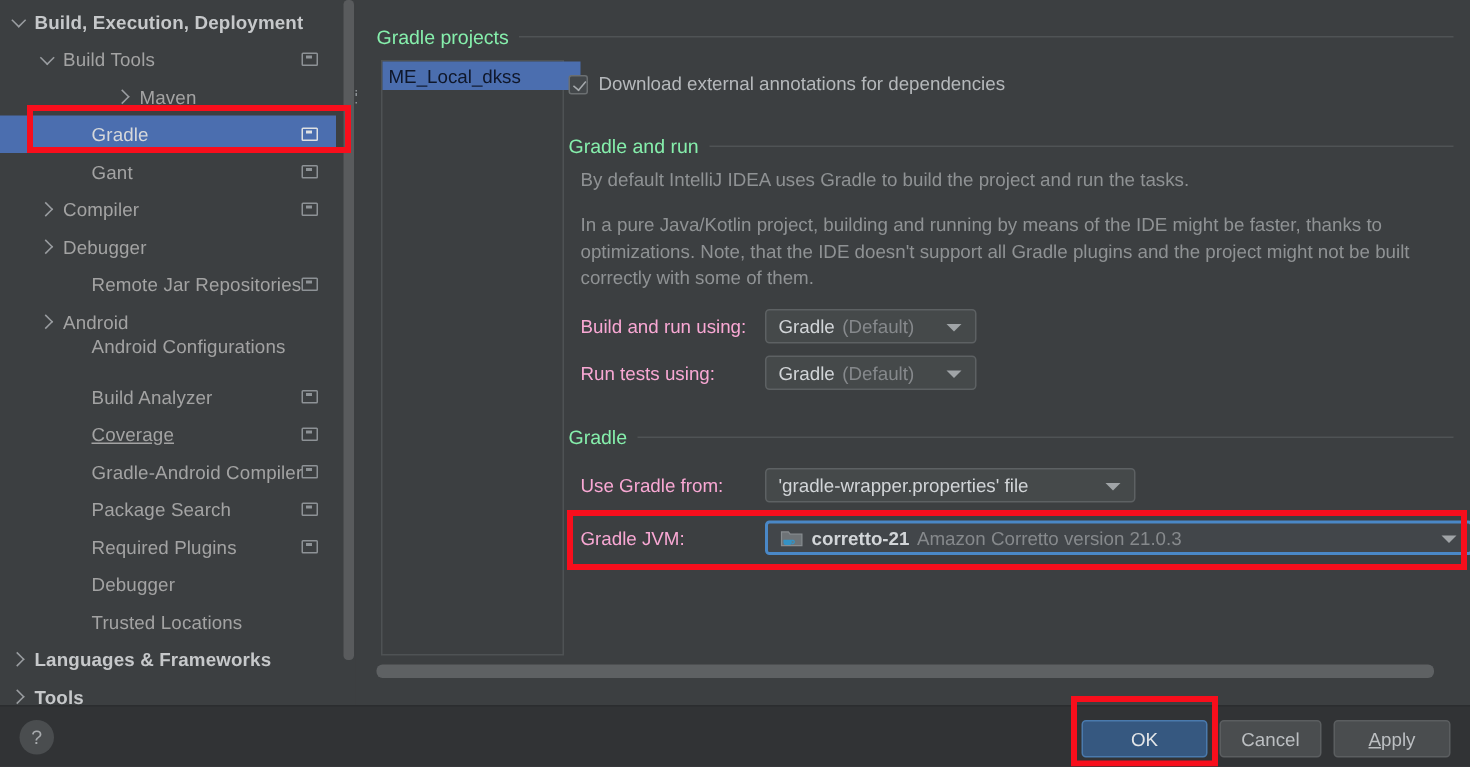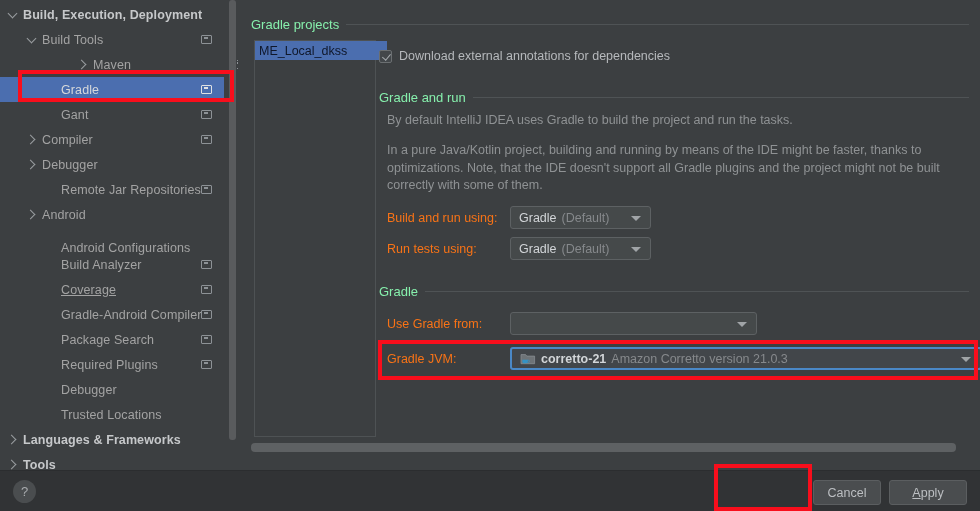--- a/index.html
+++ b/index.html
@@ -238,21 +238,21 @@
 
   
   .field-row {
     position: absolute;
     display: flex;
     align-items: center;
     white-space: nowrap;
   }
   .field-label {
     font-size: 12.5px;
-    color: #f97316;
+    color: #f9a8d4;
   }
   .combo {
     position: relative;
     height: 23px;
     background: #45494a;
     border: 1px solid #5d6163;
     border-radius: 3px;
     box-sizing: border-box;
     display: flex;
     align-items: center;
@@ -423,21 +423,21 @@
             <span class="tlabel" style="position: absolute; left: 42px;">Debugger</span>
           </div>
           <div class="tree-item" style="top: 177px;">
             <span class="tlabel" style="position: absolute; left: 61px;">Remote Jar Repositories</span>
             <span class="badge"></span>
           </div>
           <div class="tree-item" style="top: 202px;">
             <span class="arrow closed" style="position: absolute; left: 25px;"></span>
             <span class="tlabel" style="position: absolute; left: 42px;">Android</span>
           </div>
-          <div class="tree-item" style="top: 235px; padding-left: 44px;">
+          <div class="tree-item" style="top: 218px; padding-left: 44px;">
             <span class="tlabel" style="position: absolute; left: 61px;">Android Configurations</span>
           </div>
           <div class="tree-item" style="top: 252px;">
             <span class="tlabel" style="position: absolute; left: 61px;">Build Analyzer</span>
             <span class="badge"></span>
           </div>
           <div class="tree-item" style="top: 277px;">
             <span class="tlabel" style="position: absolute; left: 61px; text-decoration: underline;">Coverage</span>
             <span class="badge"></span>
           </div>
@@ -518,20 +518,21 @@
       </div>
 
       <div class="section-title-row" style="left:141px; top:284px; width:590px;">
         <span class="stitle">Gradle</span>
         <span class="sline"></span>
       </div>
 
       <div class="field-row" style="left:149px; top:312px;">
         <span class="field-label" style="width:123px;">Use Gradle from:</span>
         <span class="combo" style="width:247px;">
+          <span class="val-main">'gradle-wrapper.properties' file</span>
           <span class="caret"></span>
         </span>
       </div>
 
       <div class="field-row" style="left:149px; top:347px;">
         <span class="field-label" style="width:123px;">Gradle JVM:</span>
         <span class="combo focused" style="width:472px;">
           <span class="jdk-icon">
             <svg width="16" height="14" viewBox="0 0 16 14">
               <path d="M1 2.6 h4.6 l1.2 1.5 H14.6 v7.6 H1 Z" fill="#6e7377" stroke="#878c90" stroke-width="0.8"></path>
@@ -546,20 +547,21 @@
       </div>
 
       <div id="content-hscroll-track"></div>
       <div id="content-hscroll-thumb"></div>
 
     </div>
   </div>
 
   <div id="footer">
     <div id="help-button">?</div>
+    <div class="dlg-button" id="btn-ok">OK</div>
     <div class="dlg-button" id="btn-cancel">Cancel</div>
     <div class="dlg-button" id="btn-apply">
       <span class="mnemonic">A</span>
         <span>pply</span>
     </div>
   </div>
 
   <div id="annotation-layer">
       <div class="redbox" style="left: 18px; top: 70px; width: 216px; height: 32px; border-color: rgb(248, 14, 28);"></div>
       <div class="redbox" style="left: 378px; top: 340px; width: 600px; height: 40px; border-color: rgb(248, 14, 28);"></div>

